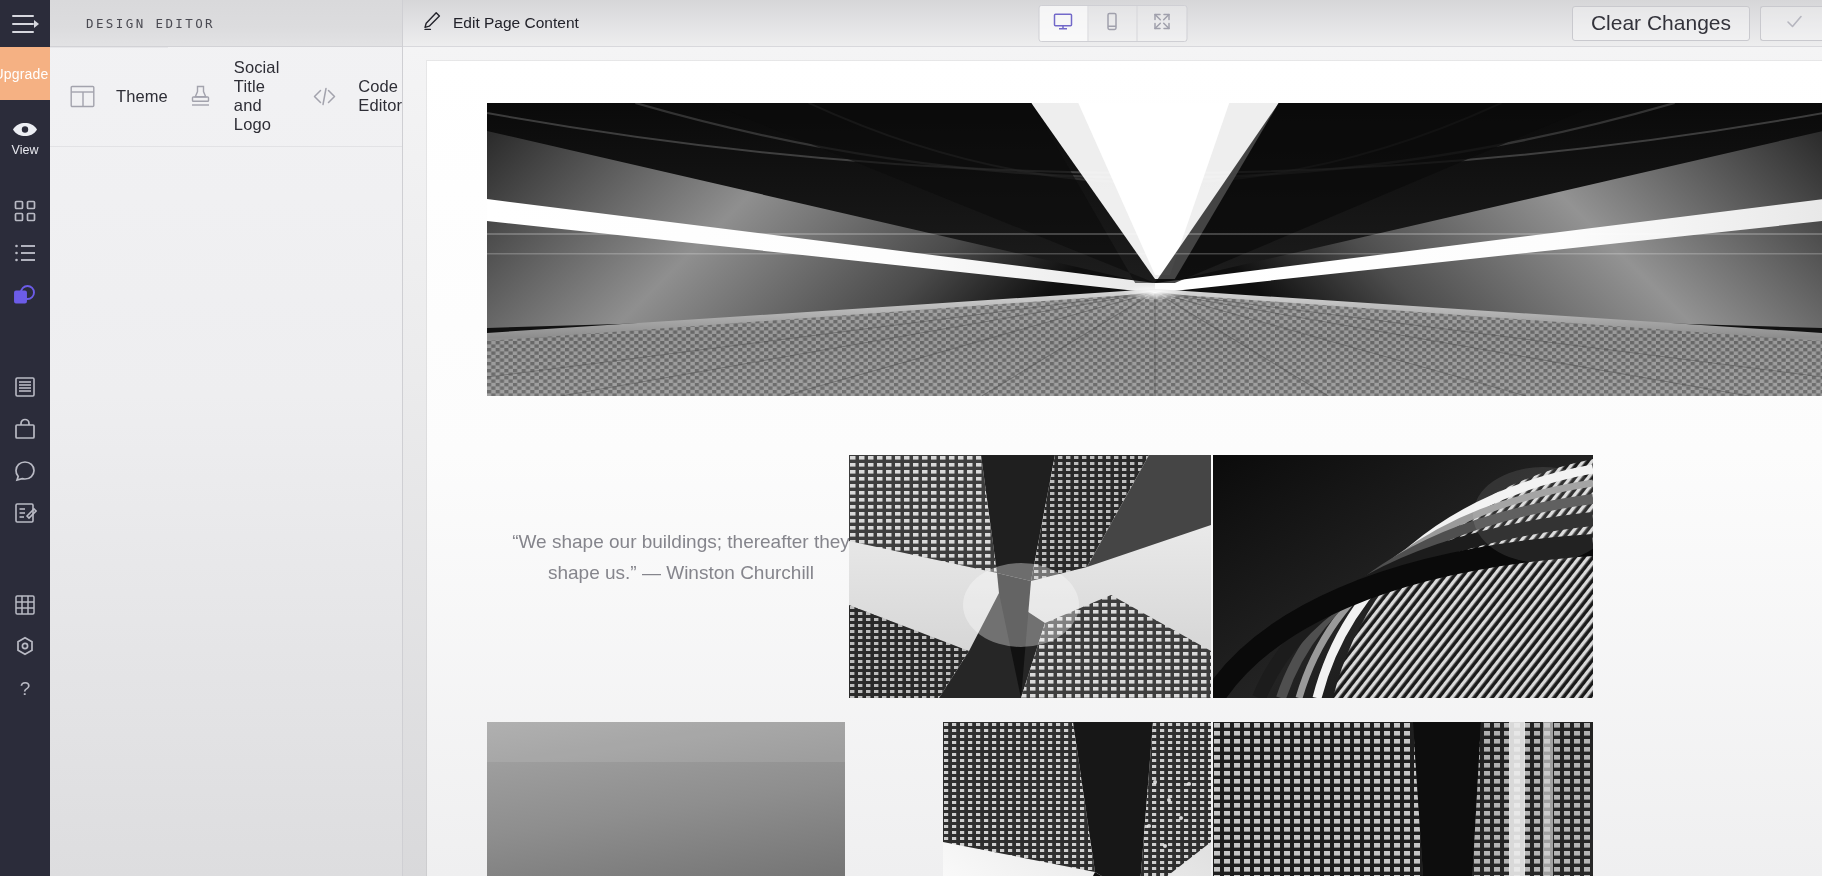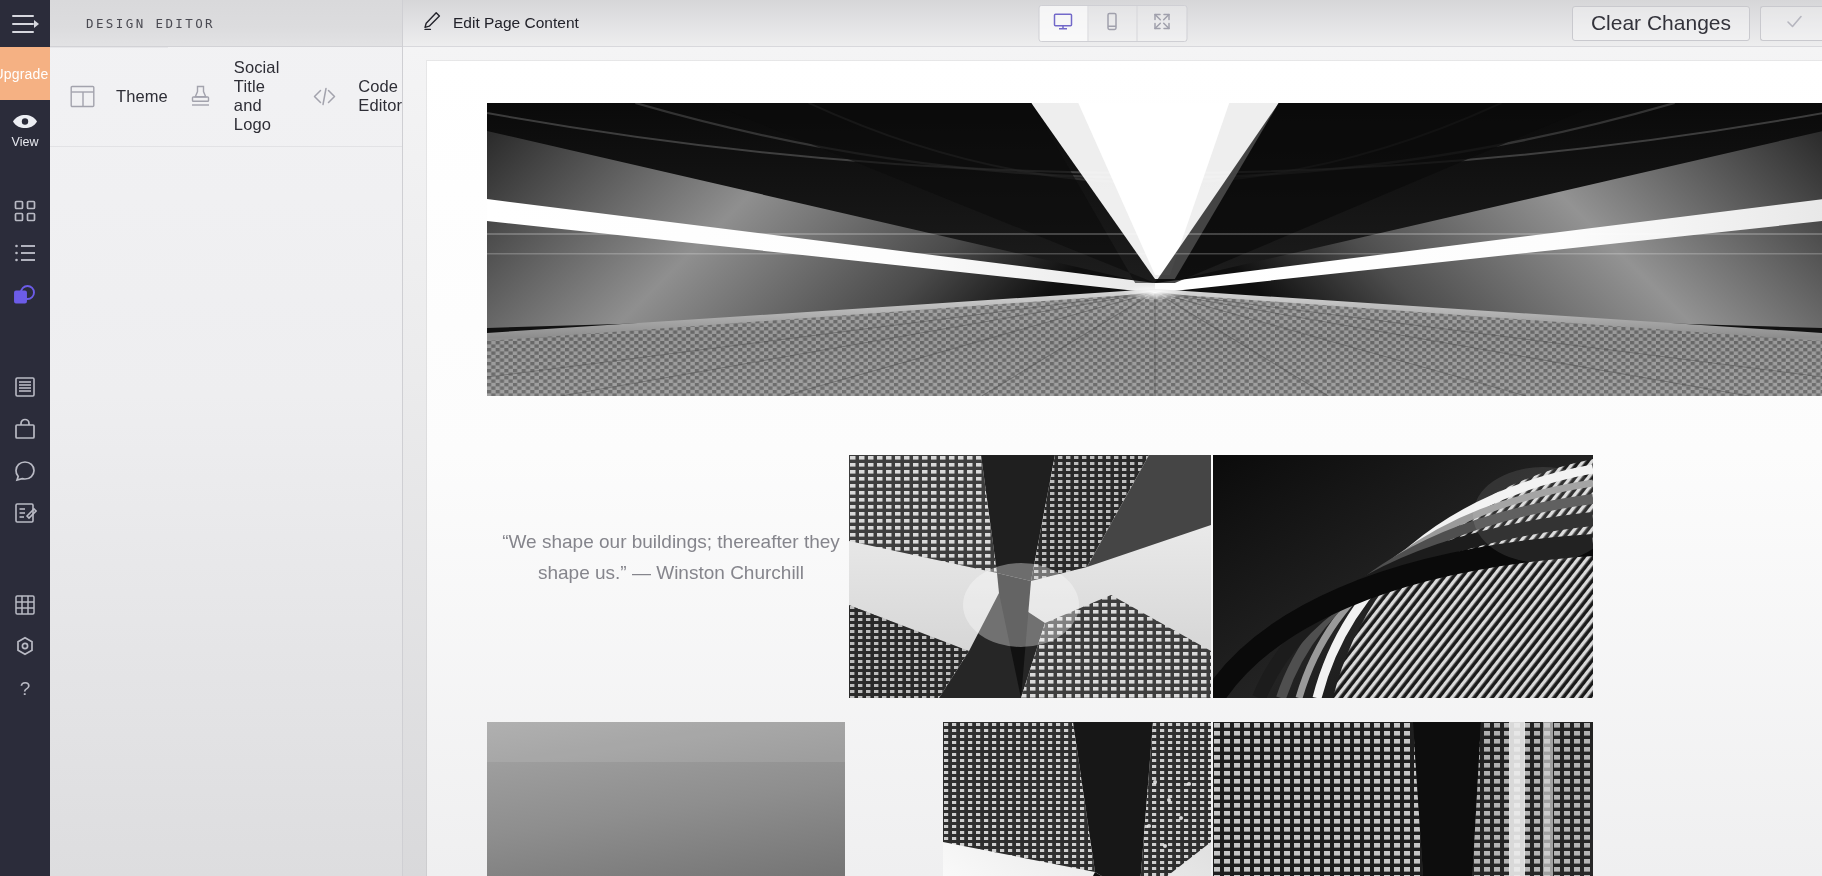--- a/index.html
+++ b/index.html
@@ -46,21 +46,21 @@
     color: #ffffff;
     font-size: 14px;
     display: flex; align-items: center; justify-content: center;
     overflow: hidden; white-space: nowrap;
     cursor: pointer;
     letter-spacing: 0.2px;
   }
   .upgrade span { margin-left: -8px; }
   .rail-view {
     width: 50px; height: 56px;
-    display: flex; flex-direction: column; align-items: center; justify-content: center;
+    display: flex; flex-direction: column; align-items: center; justify-content: flex-end;
     gap: 3px; cursor: pointer; padding-top: 6px;
   }
   .rail-view .lbl { color: #e7e8ee; font-size: 12.5px; line-height: 1; }
   .rail-icons { display: flex; flex-direction: column; align-items: center; width: 50px; }
   .rail-ico {
     width: 50px; height: 42px;
     display: flex; align-items: center; justify-content: center;
     cursor: pointer;
   }
   .rail-ico svg { display: block; }
@@ -182,21 +182,21 @@
     box-shadow: 0 0 0 1px rgba(0,0,0,0.05);
   }
   .hero {
     position: absolute;
     left: 60px; top: 42px; right: 0; height: 293px;
     overflow: hidden;
     background: #111;
   }
   .quote {
     position: absolute;
-    left: 64px; top: 466px; width: 360px;
+    left: 74px; top: 466px; width: 360px;
     text-align: center;
     font-size: 19px; line-height: 1.62;
     color: #85858c;
     font-family: "Liberation Sans", sans-serif;
   }
   .grid-imgs { position: absolute; left: 0; top: 0; right: 0; bottom: 0; }
   .gi {
     position: absolute; overflow: hidden; background: #1a1a1a;
   }
   .gi-a { left: 422px; top: 394px; width: 362px; height: 243px; }

